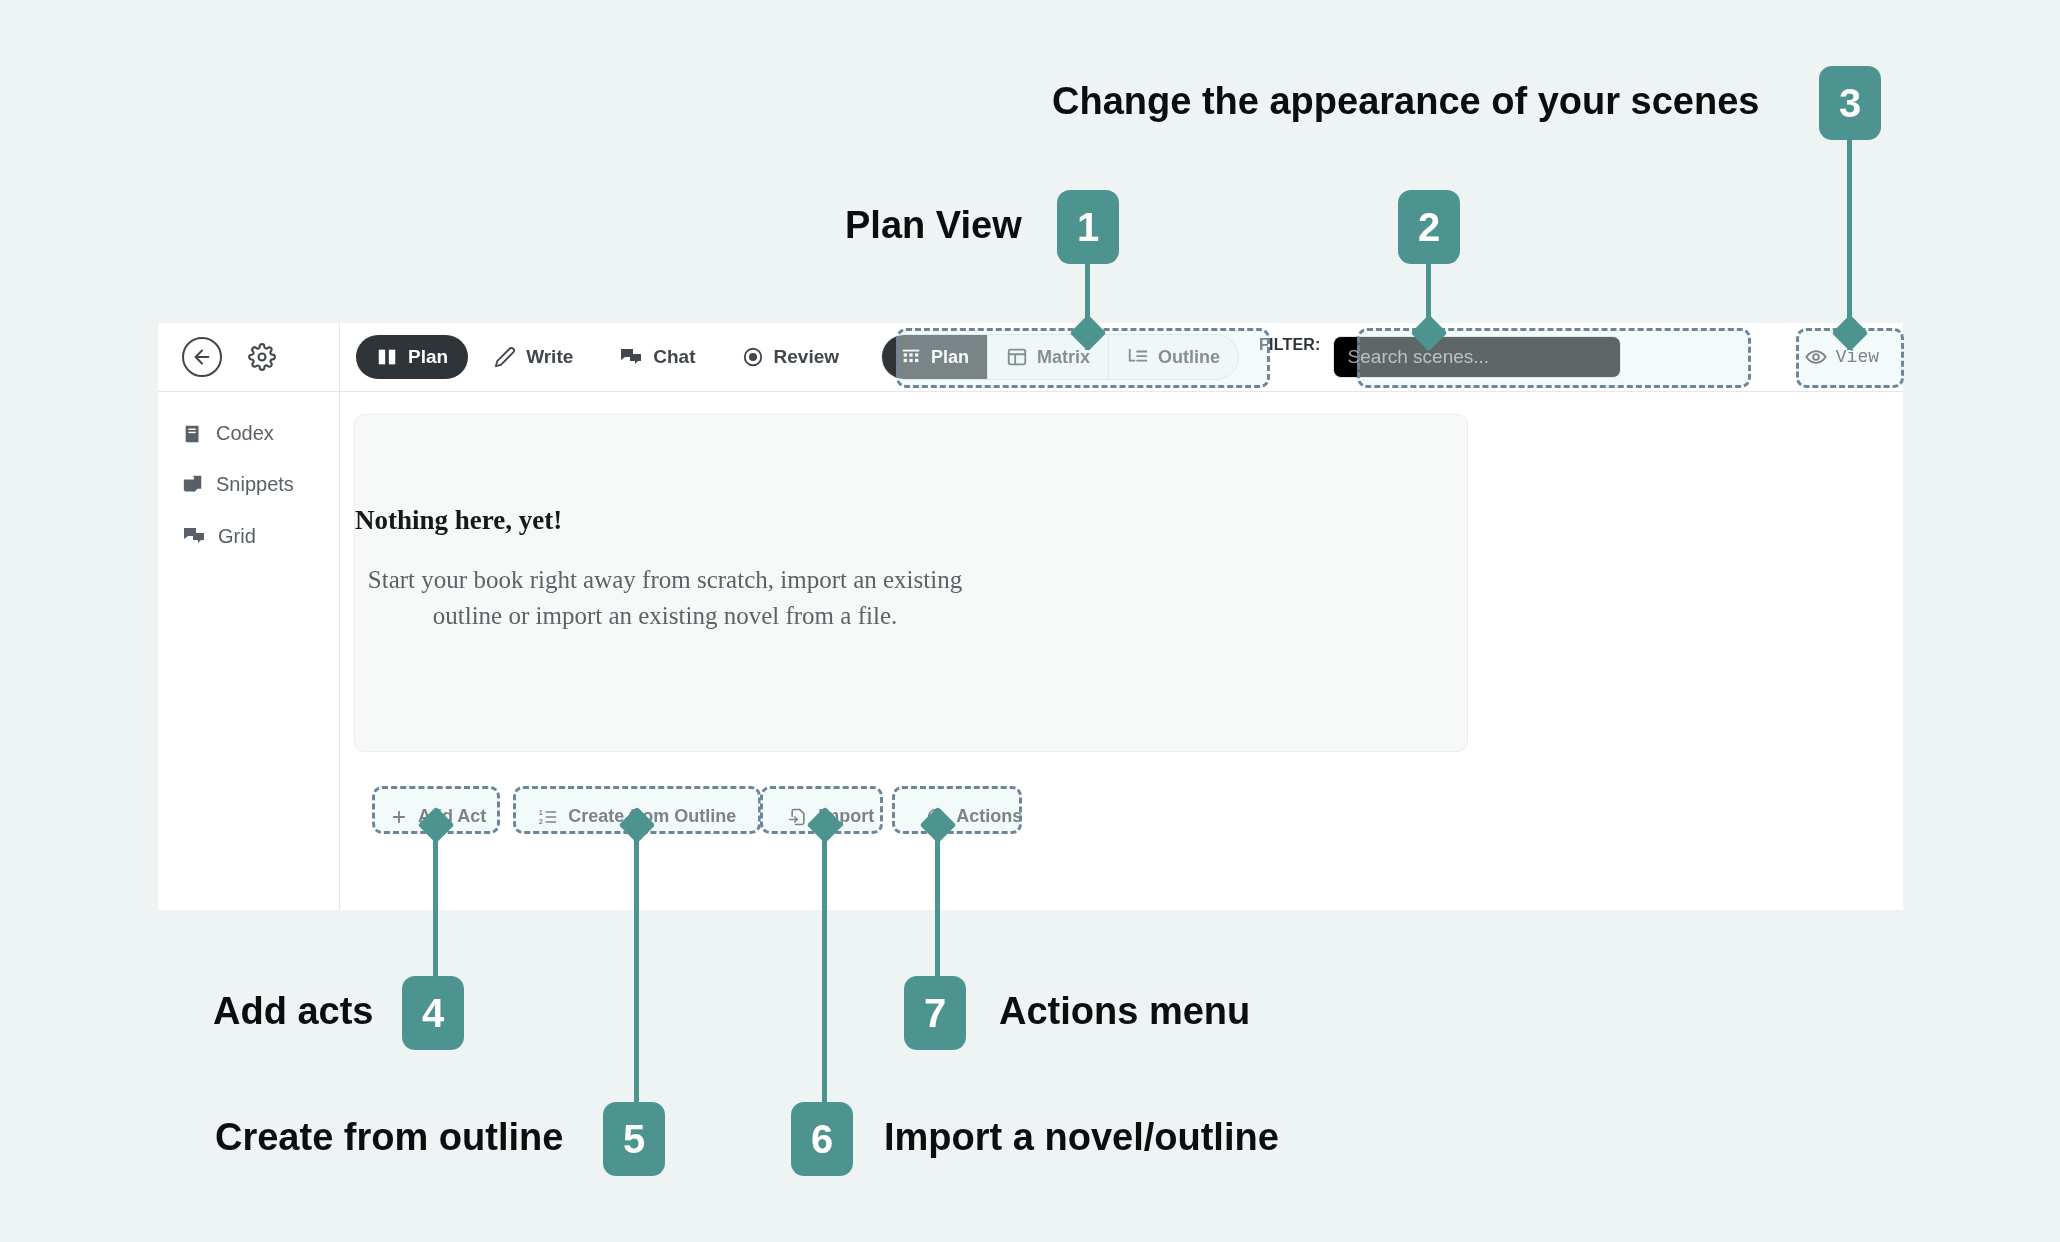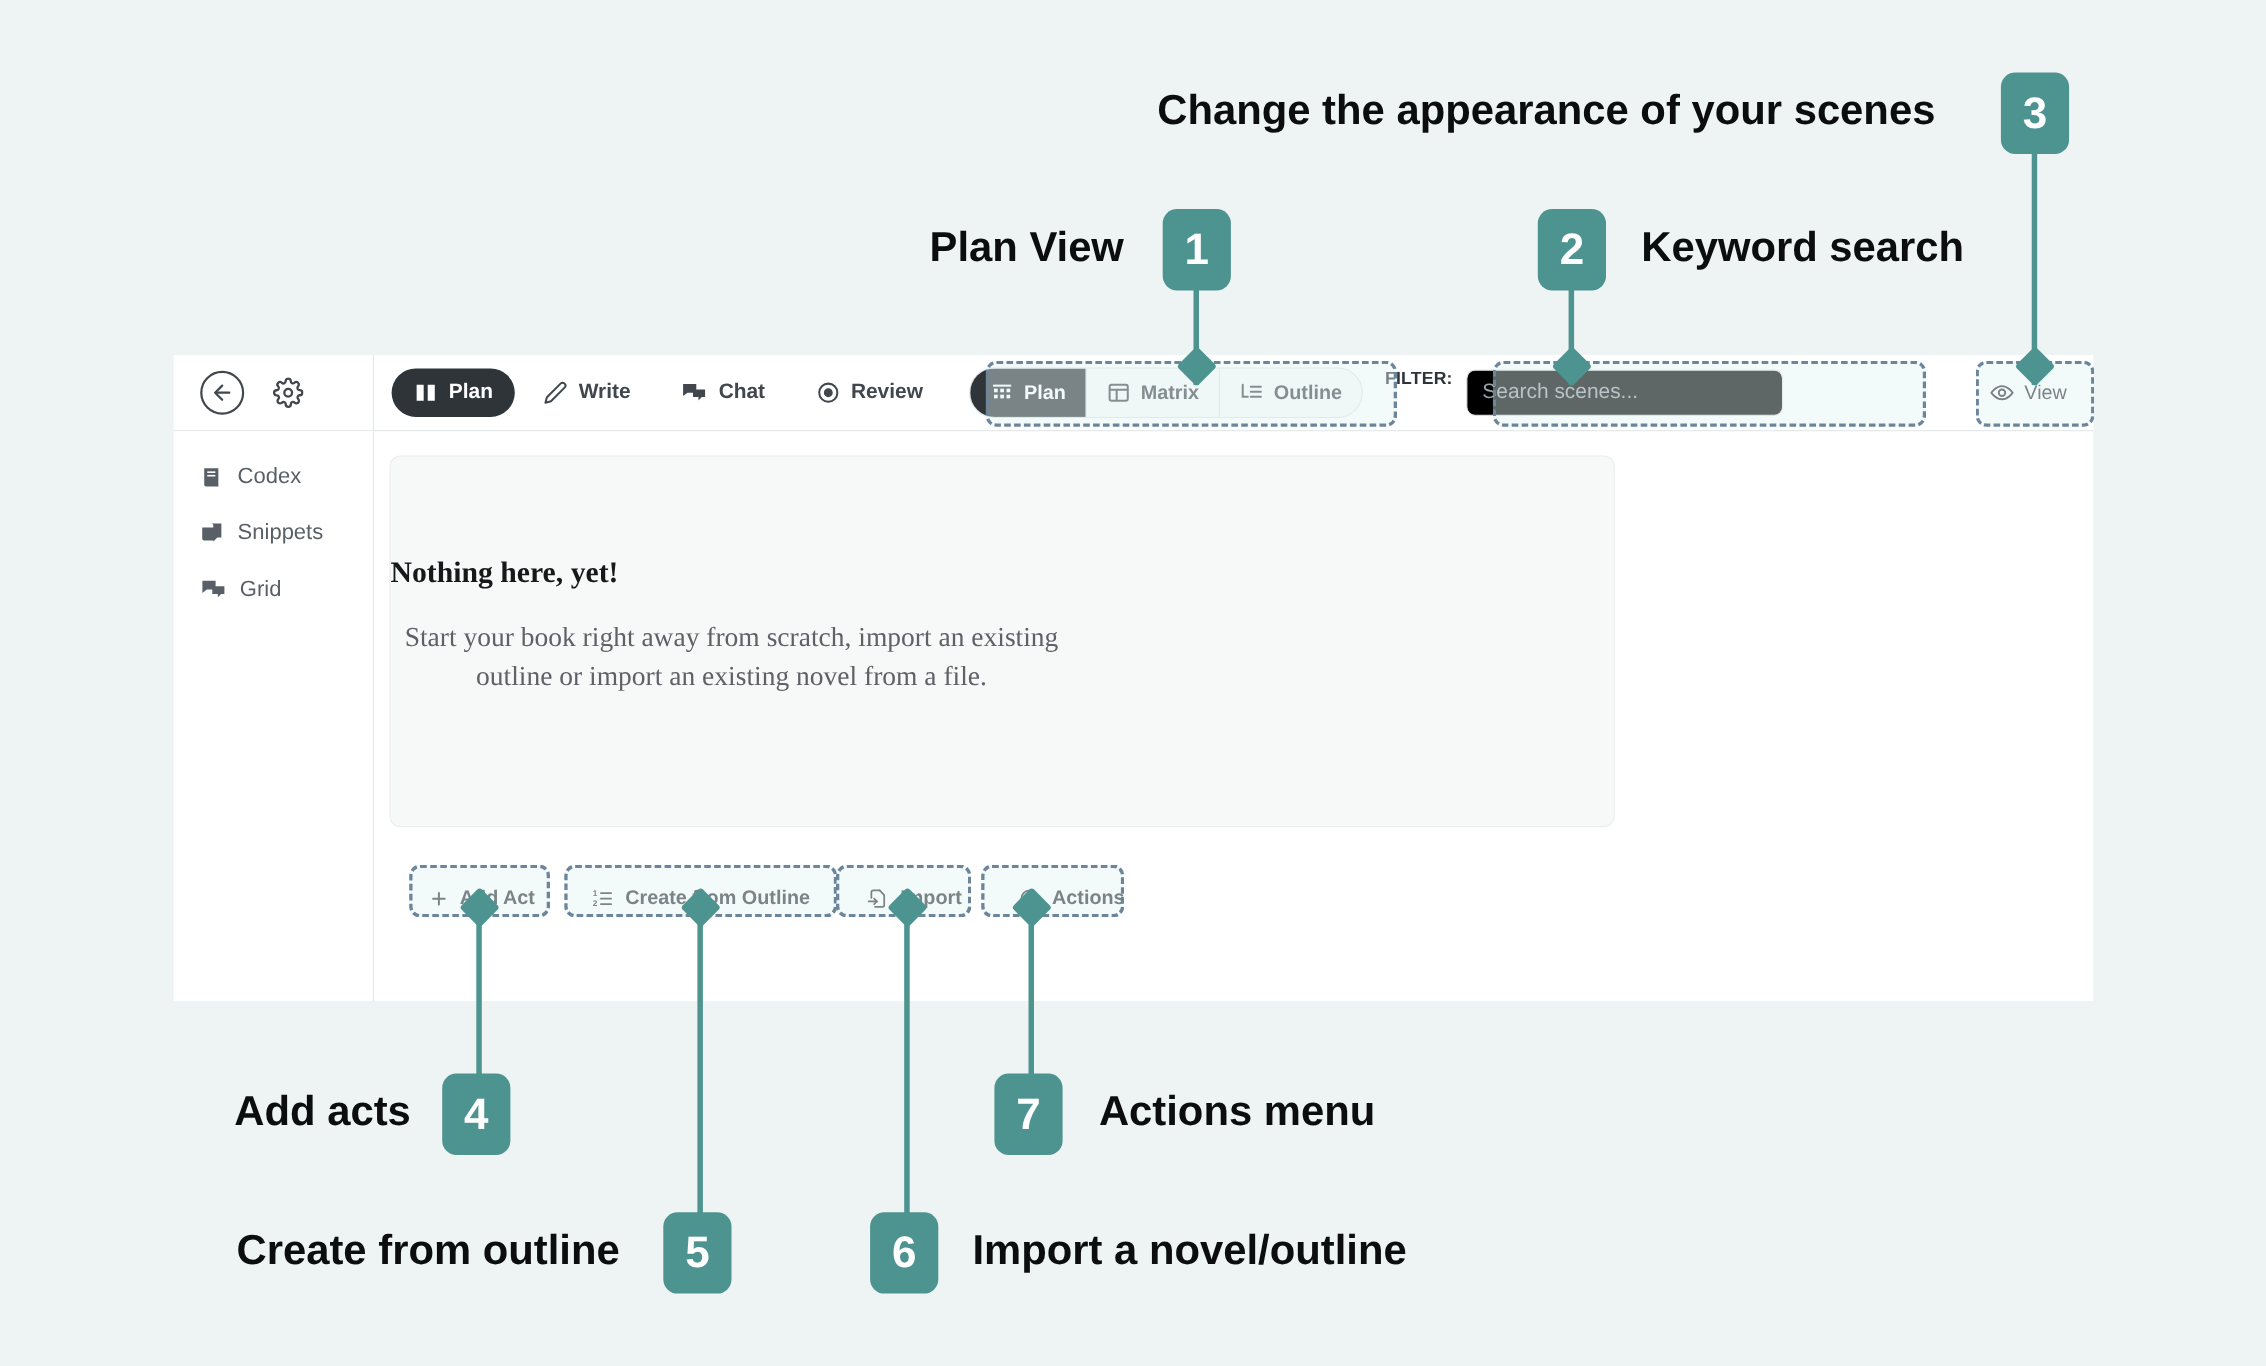--- a/index.html
+++ b/index.html
@@ -77,20 +77,21 @@
     border-radius: 8px; display: flex; align-items: center;
     padding: 0 14px;
   }
   .search-box .ph { font-size: 19px; color: #9aa3a8; }
 
   .view-btn-zone { margin-left: auto; margin-right: 10px; }
   .view-btn {
     display: flex; align-items: center; gap: 9px;
     padding: 9px 14px; font-size: 18px; font-weight: 400; color: #2f3439;
     white-space: nowrap;
+    font-family: Liberation Mono, monospace;
   }
 
   .app-body { flex: 1; display: flex; min-height: 0; }
   .sidebar {
     width: 182px; min-width: 182px;
     border-right: 1px solid #e3e7e9; background: #fff;
     padding-top: 16px;
   }
   .side-item {
     display: flex; align-items: center; gap: 12px;
@@ -348,21 +349,20 @@
   <div class="hl" style="left:513px; top:786px; width:248px; height:48px;"></div>
   <div class="hl" style="left:760px; top:786px; width:123px; height:48px;"></div>
   <div class="hl" style="left:892px; top:786px; width:130px; height:48px;"></div>
 
   <div class="ann-text" style="left:845px; top:204px;">Plan View</div>
   <div class="badge" style="left:1057px; top:190px;">1</div>
   <div class="ann-line" style="left:1085px; top:258px; height:92px;"></div>
   <div class="diamond" style="left:1075px; top:320px;"></div>
 
   <div class="badge" style="left:1398px; top:190px;">2</div>
-  <div class="ann-text" style="left:1492px; top:204px;">Keyword search</div>
   <div class="ann-line" style="left:1426px; top:258px; height:92px;"></div>
   <div class="diamond" style="left:1416px; top:320px;"></div>
 
   <div class="ann-text" style="left:1052px; top:80px;">Change  the appearance of your scenes</div>
   <div class="badge" style="left:1819px; top:66px;">3</div>
   <div class="ann-line" style="left:1847px; top:134px; height:216px;"></div>
   <div class="diamond" style="left:1837px; top:320px;"></div>
 
   <div class="diamond" style="left:423px; top:812px;"></div>
   <div class="ann-line" style="left:433px; top:824px; height:158px;"></div>

